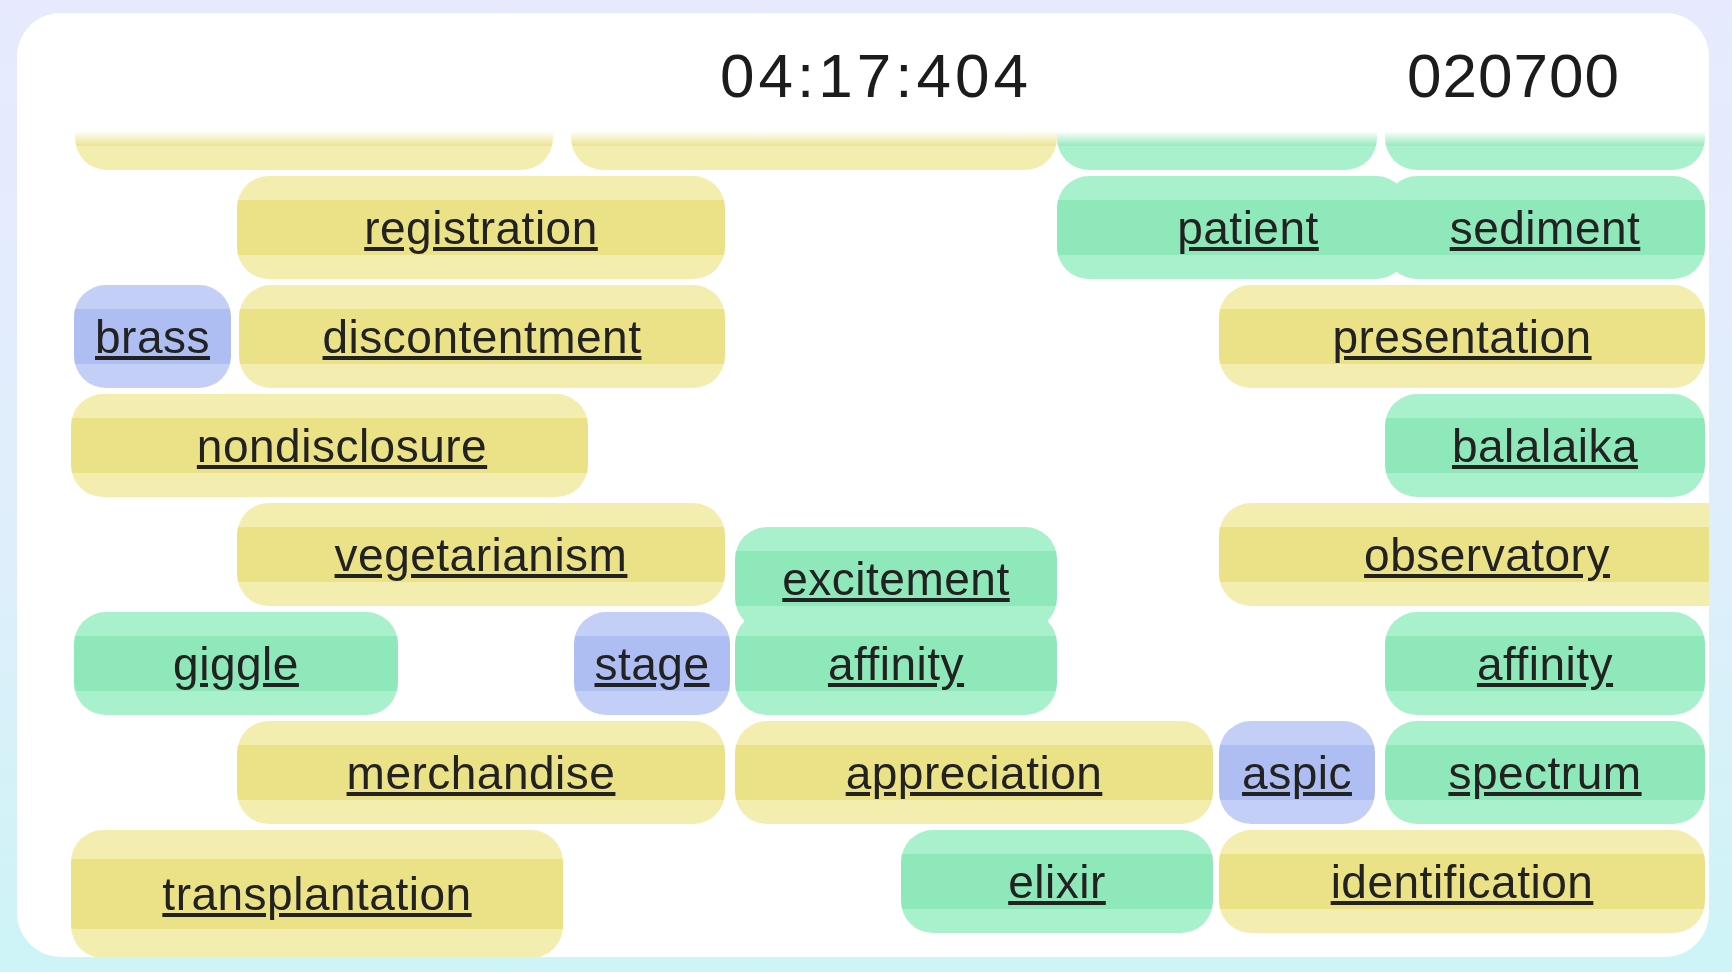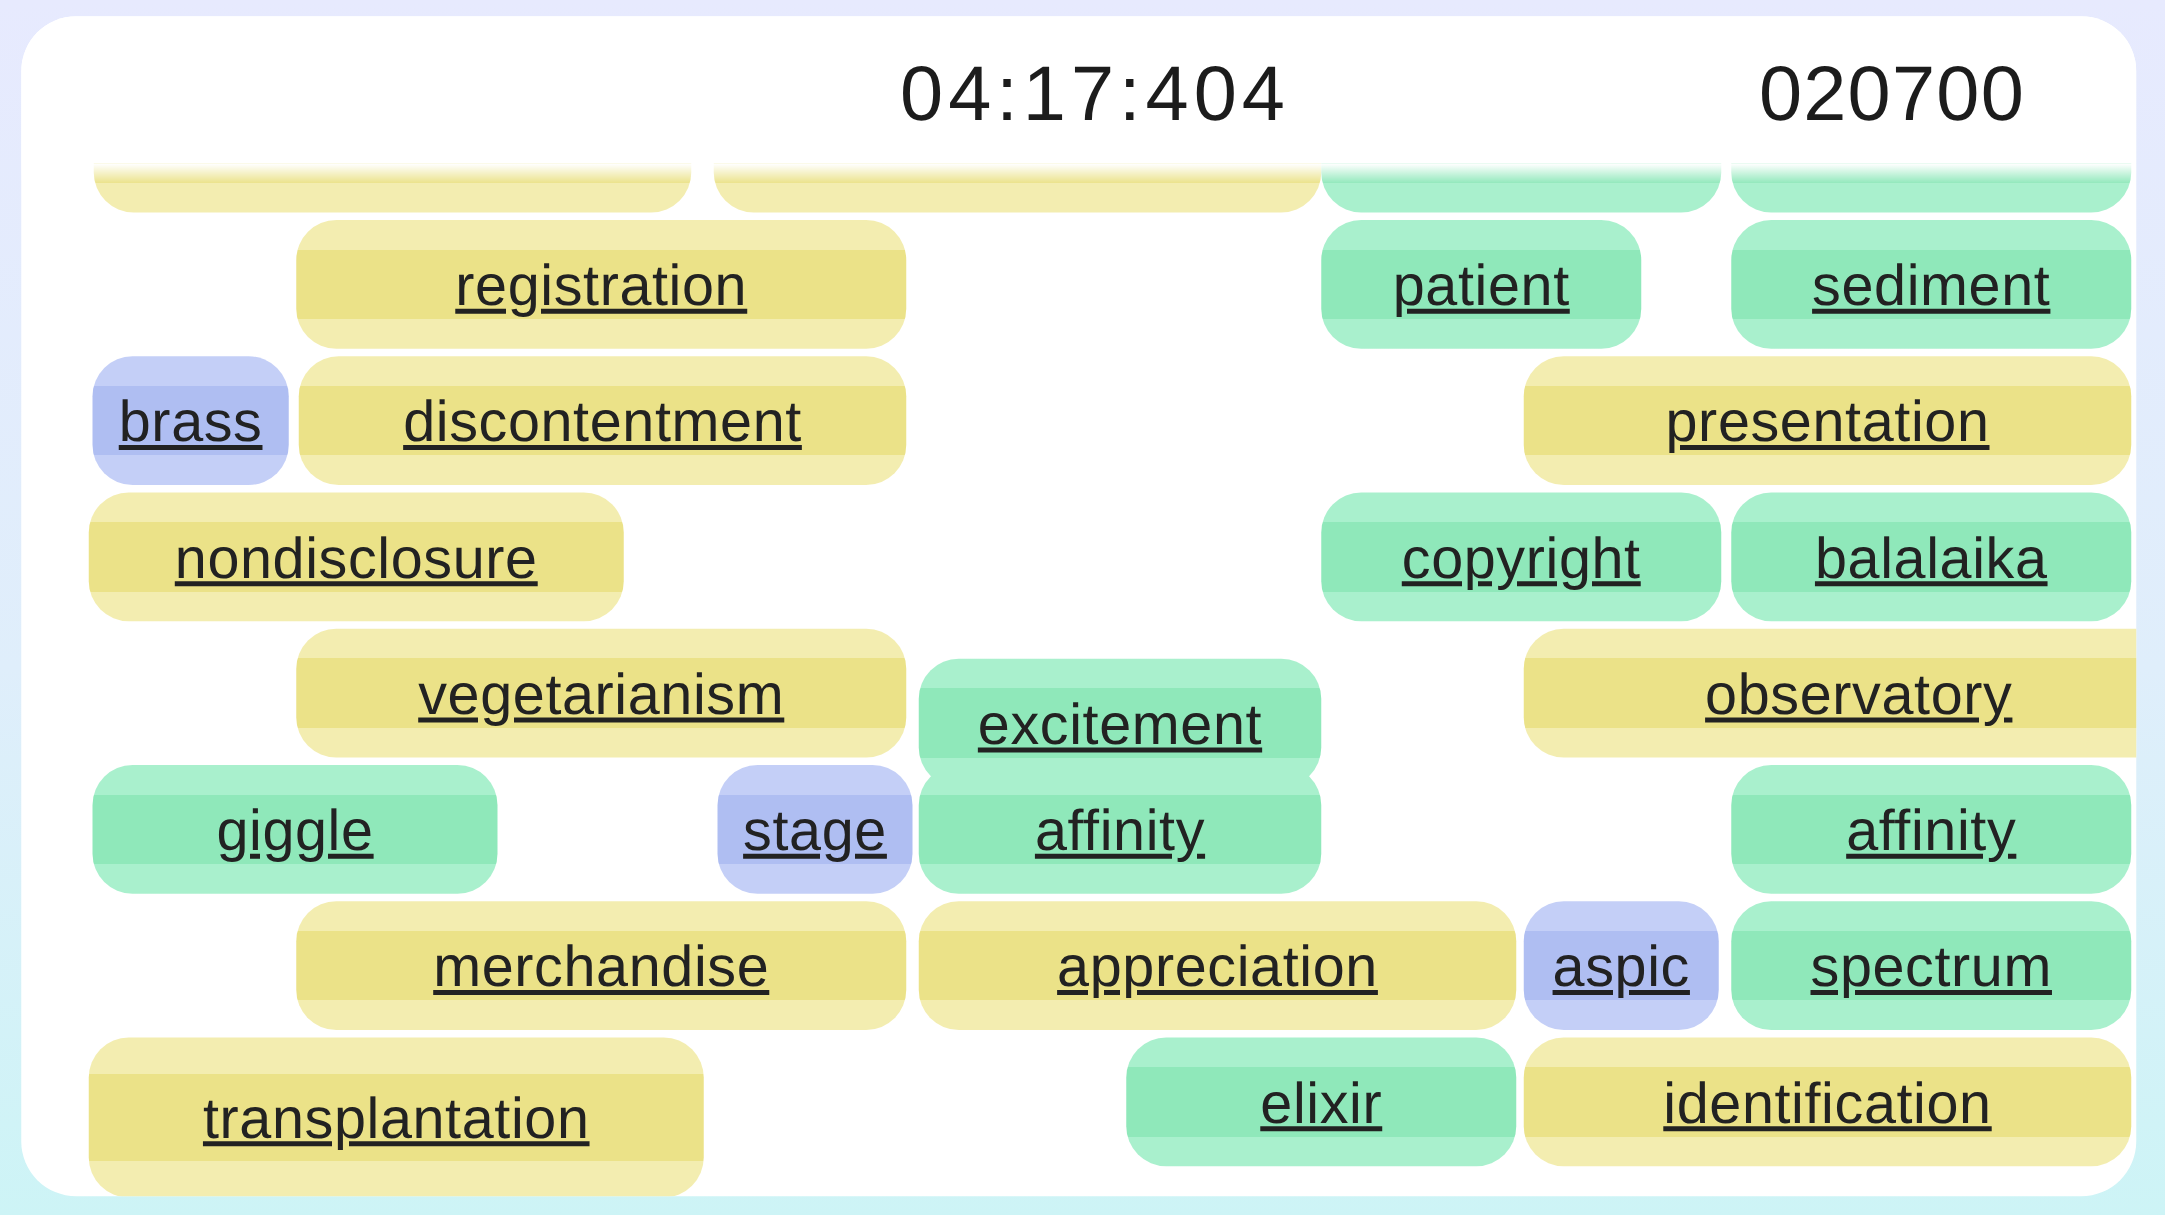--- a/index.html
+++ b/index.html
@@ -55,40 +55,37 @@
         </div>
         <div class="pill green" style="left: 1040px; top: 54px; width: 320px; height: 103px;">
           <span></span>
         </div>
         <div class="pill green" style="left: 1368px; top: 54px; width: 320px; height: 103px;">
           <span></span>
         </div>
         <div class="pill yellow" style="left: 220px; top: 163px; width: 488px; height: 103px;">
           <span>registration</span>
         </div>
-        <div class="pill green" style="left: 1040px; top: 163px; width: 256px; height: 103px;">
+        <div class="pill green" style="left: 1040px; top: 163px; width: 320px; height: 103px; padding-left: 31px;">
           <span>patient</span>
         </div>
         <div class="pill green" style="left: 1368px; top: 163px; width: 320px; height: 103px;">
           <span>sediment</span>
         </div>
         <div class="pill blue" style="left: 57px; top: 272px; width: 157px; height: 103px;">
           <span>brass</span>
         </div>
         <div class="pill yellow" style="left: 222px; top: 272px; width: 486px; height: 103px;">
           <span>discontentment</span>
         </div>
         <div class="pill yellow" style="left: 1202px; top: 272px; width: 486px; height: 103px;">
           <span>presentation</span>
         </div>
-        <div class="pill yellow" style="left: 54px; top: 381px; width: 428px; height: 103px;">
+        <div class="pill yellow" style="left: 54px; top: 381px; width: 492px; height: 103px; padding-left: 25px;">
           <span>nondisclosure</span>
-        </div>
-        <div class="pill green" style="left: 1040px; top: 381px; width: 320px; height: 103px;">
-          <span>copyright</span>
         </div>
         <div class="pill green" style="left: 1368px; top: 381px; width: 320px; height: 103px;">
           <span>balalaika</span>
         </div>
         <div class="pill yellow" style="left: 220px; top: 490px; width: 488px; height: 103px;">
           <span>vegetarianism</span>
         </div>
         <div class="pill green" style="left: 718px; top: 490px; width: 322px; height: 103px; margin-top: 24px;">
           <span>excitement</span>
         </div>

